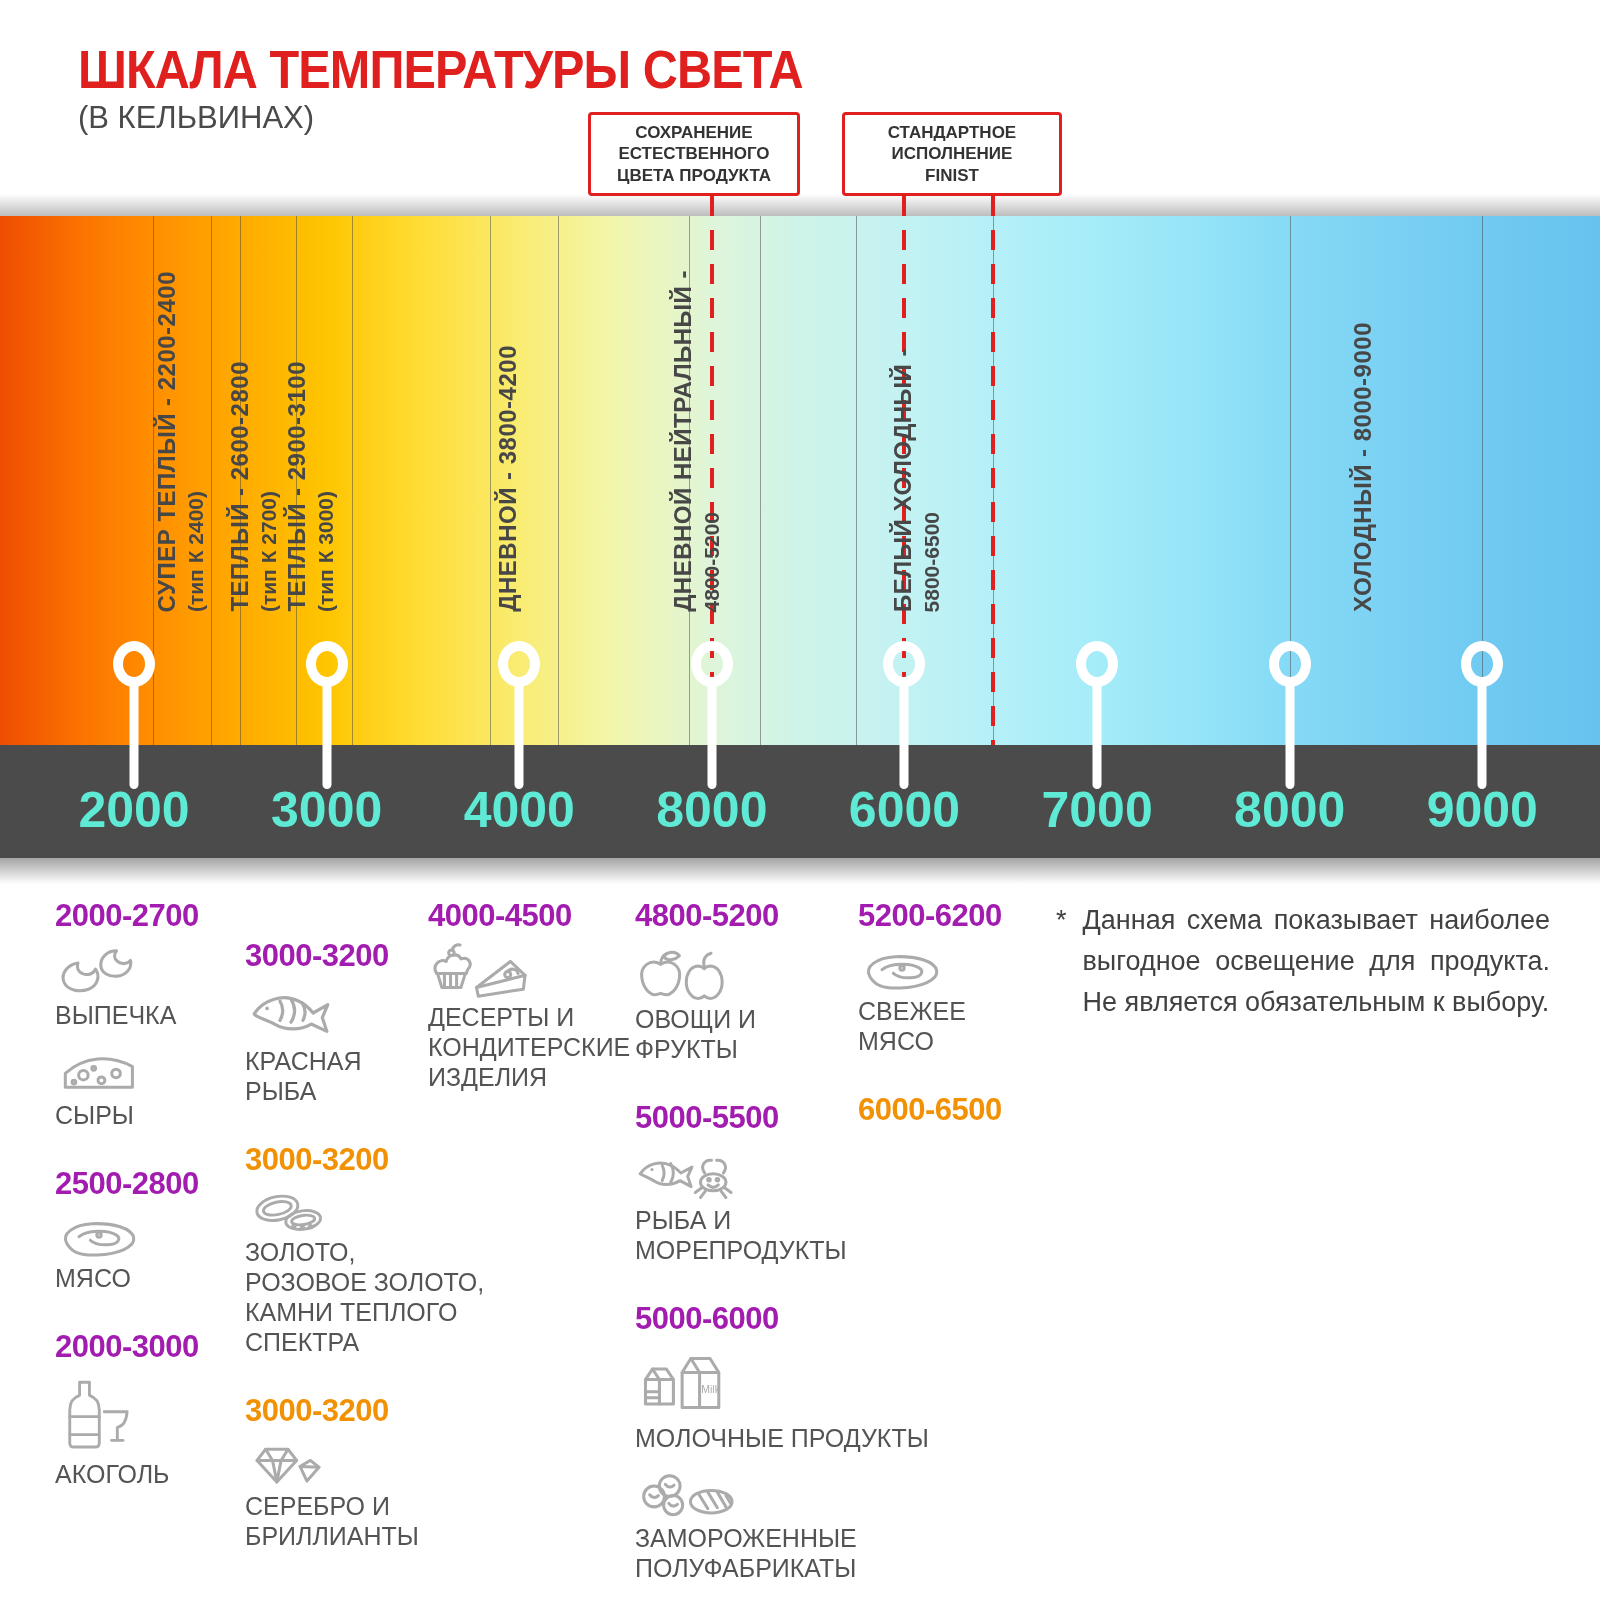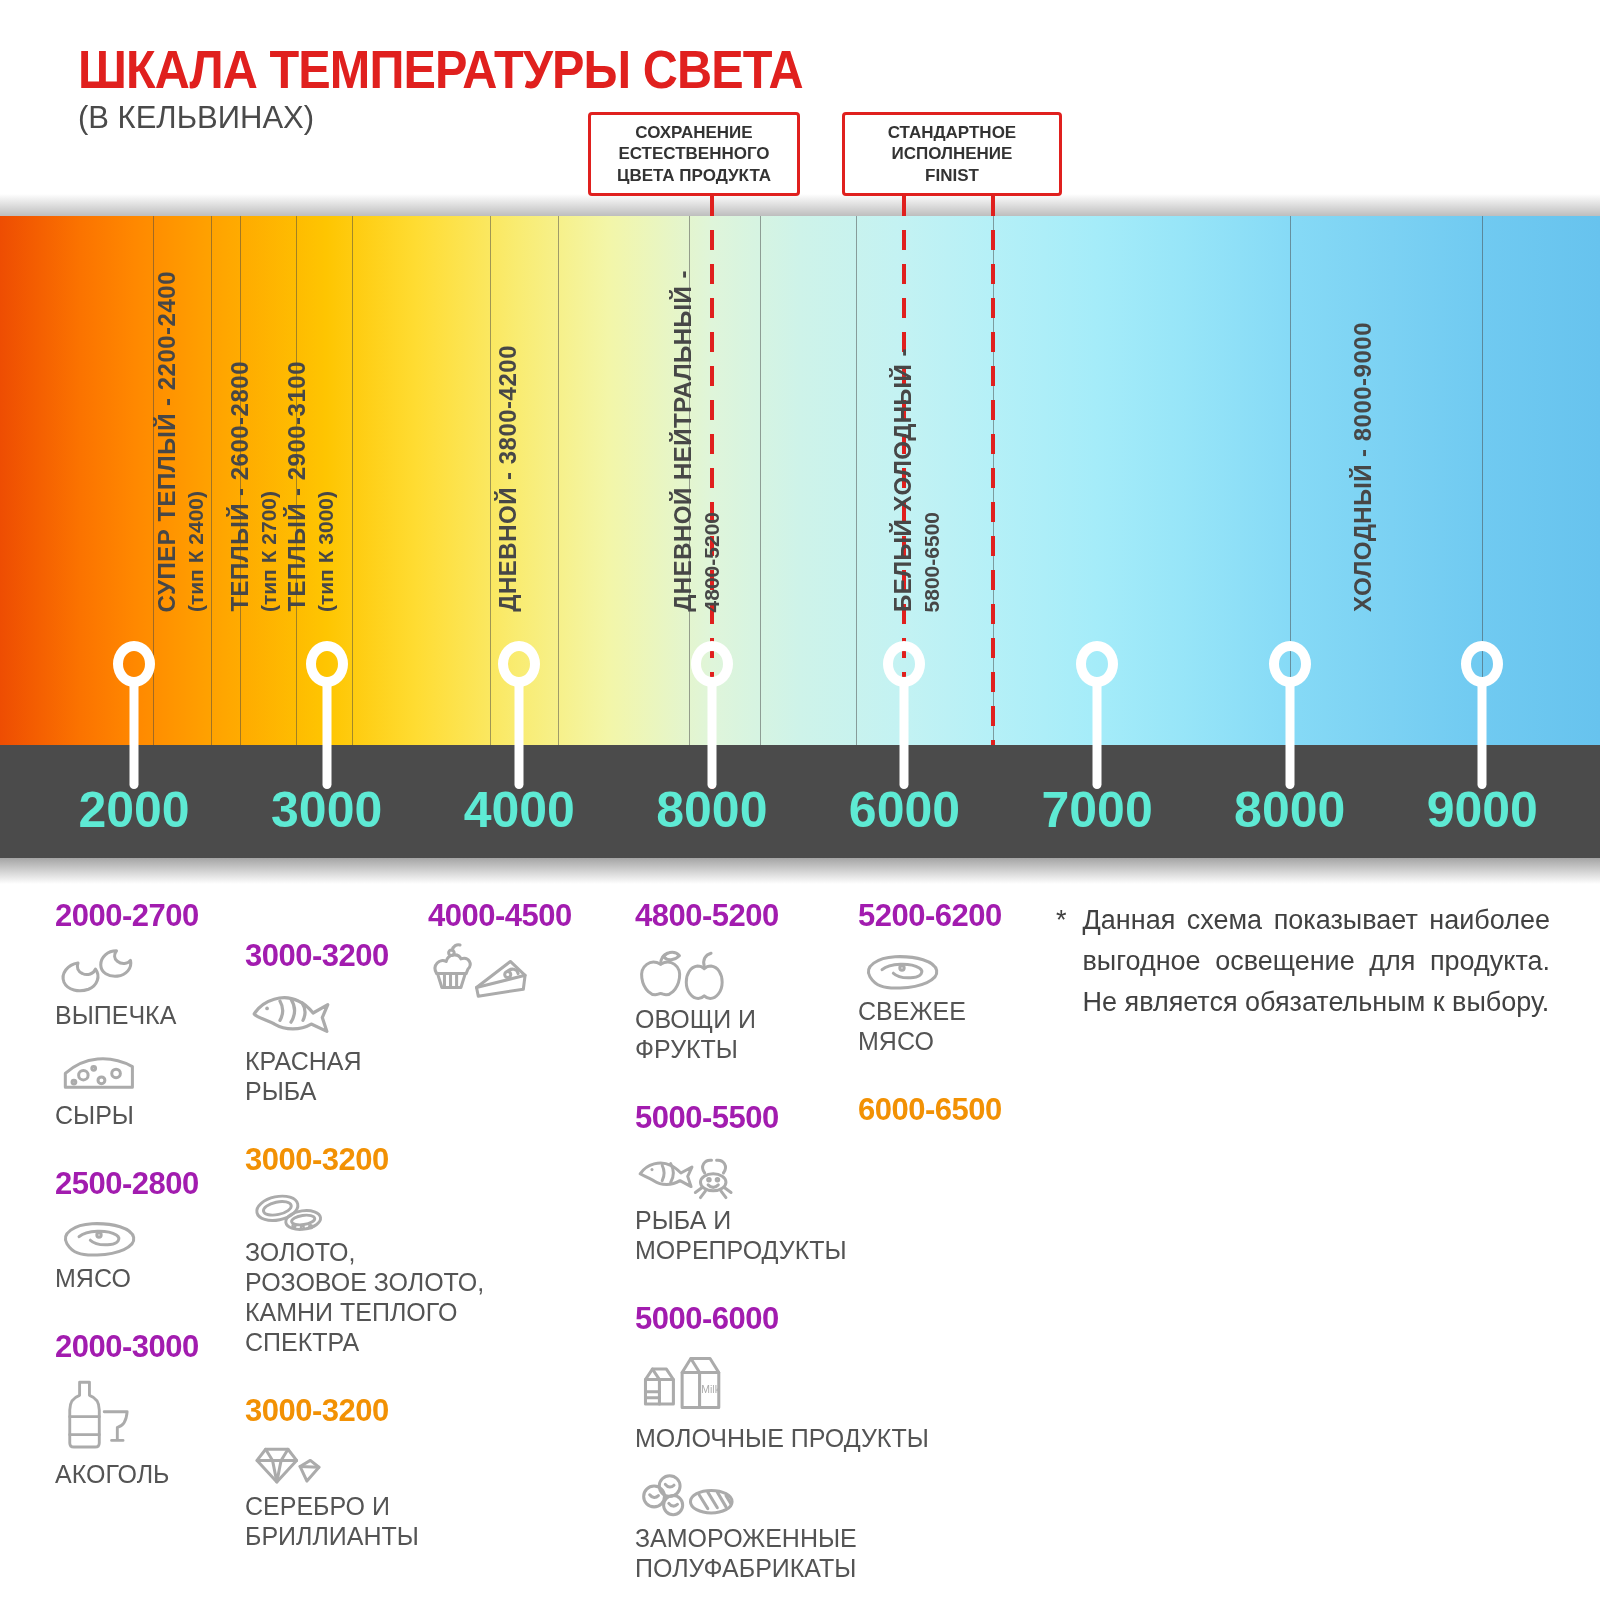--- a/index.html
+++ b/index.html
@@ -255,20 +255,23 @@
               <path d="M11 36 h32 l-5 16 H16 Z"></path>
               <path d="M19 38 v12 M26 38 v13 M33 38 v12"></path>
               <circle cx="27" cy="12" r="3.2"></circle>
               <path d="M28 9 c1-5 5-7 9-6"></path>
               <path d="M56 52 L112 38 L110 54 L58 62 Z"></path>
               <path d="M56 52 L95 22 L112 38"></path>
               <circle cx="92" cy="37" r="3.5"></circle>
               <path d="M92 33 c5-4 11-2 12 3"></path>
             </svg>
           </div>
+          <div class="item-label">ДЕСЕРТЫ И
+КОНДИТЕРСКИЕ
+ИЗДЕЛИЯ</div>
         </div>
       </div>
       <div class="legend-col">
         <div class="range red">4800-5200</div>
         <div class="item">
           <div class="icon">
             <svg width="94" height="60" viewBox="0 0 110 70" fill="none" stroke="#ababab" stroke-width="3.5" stroke-linecap="round" stroke-linejoin="round">
               <path d="M30 26 c-12-7-24 2-22 16 c2 14 12 22 19 19 c2-1 4-1 6 0 c7 3 17-5 19-19 c2-14-10-23-22-16 Z"></path>
               <path d="M30 26 c0-6 3-11 8-13"></path>
               <path d="M33 17 c7-7 15-6 19-1 c-6 6-14 6-19 1 Z"></path>

